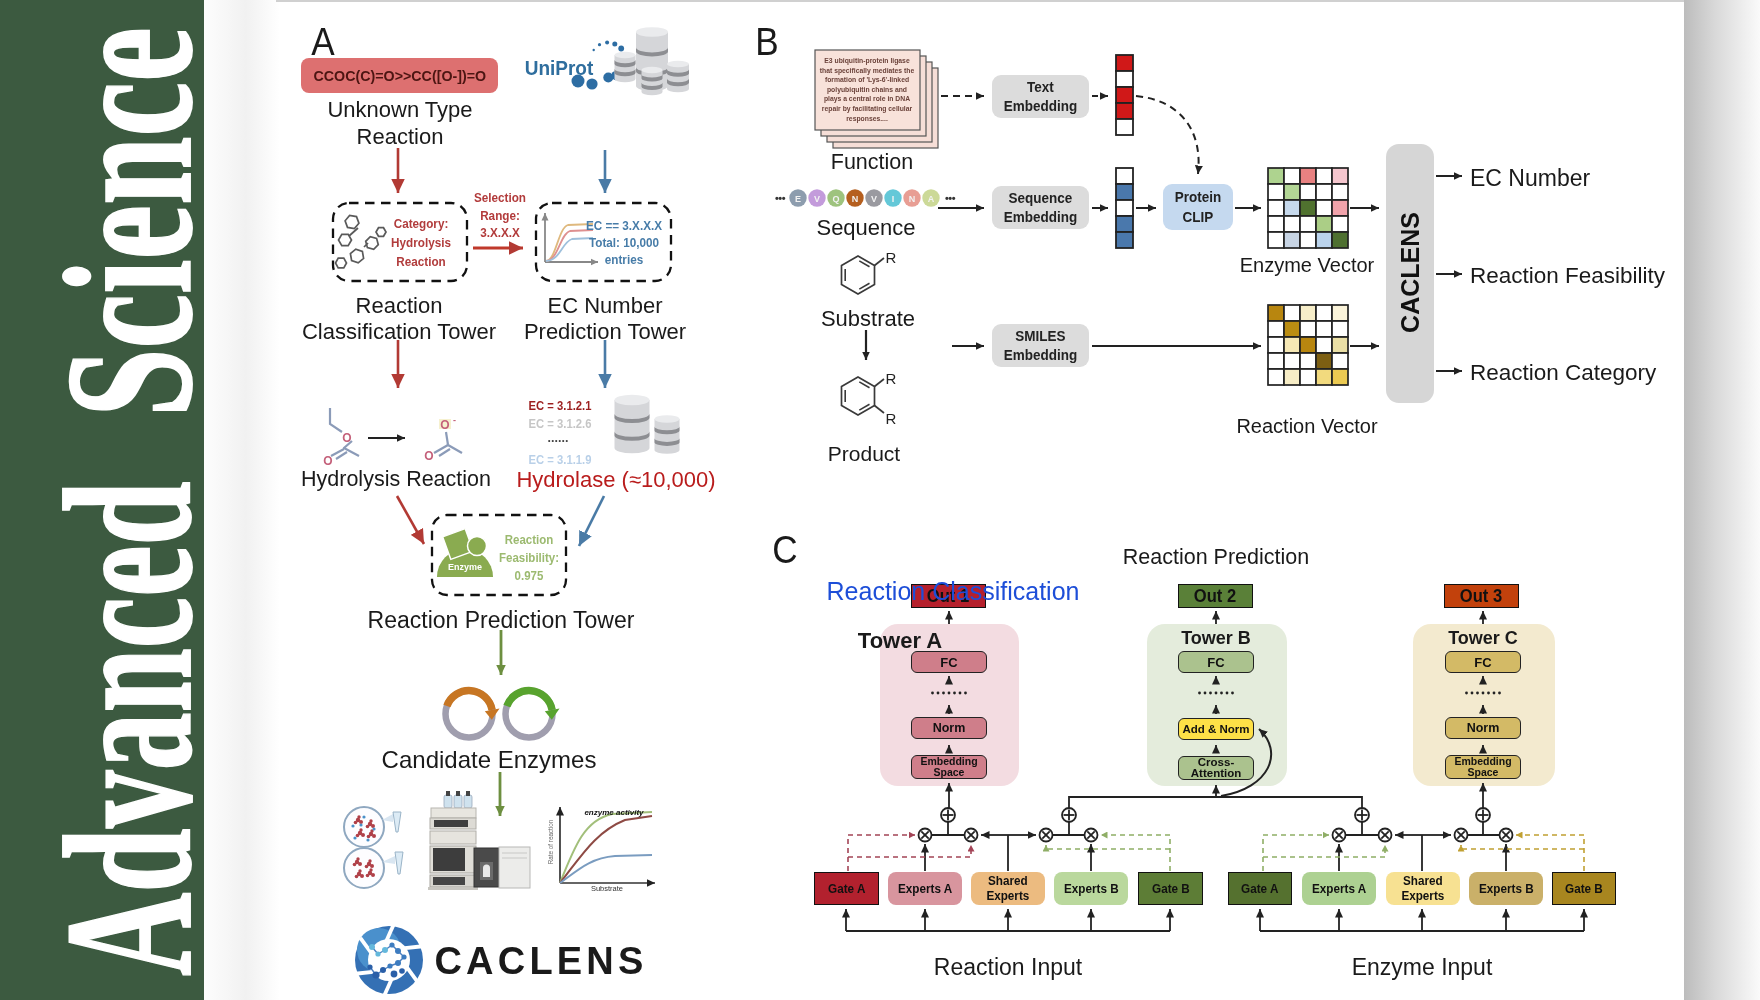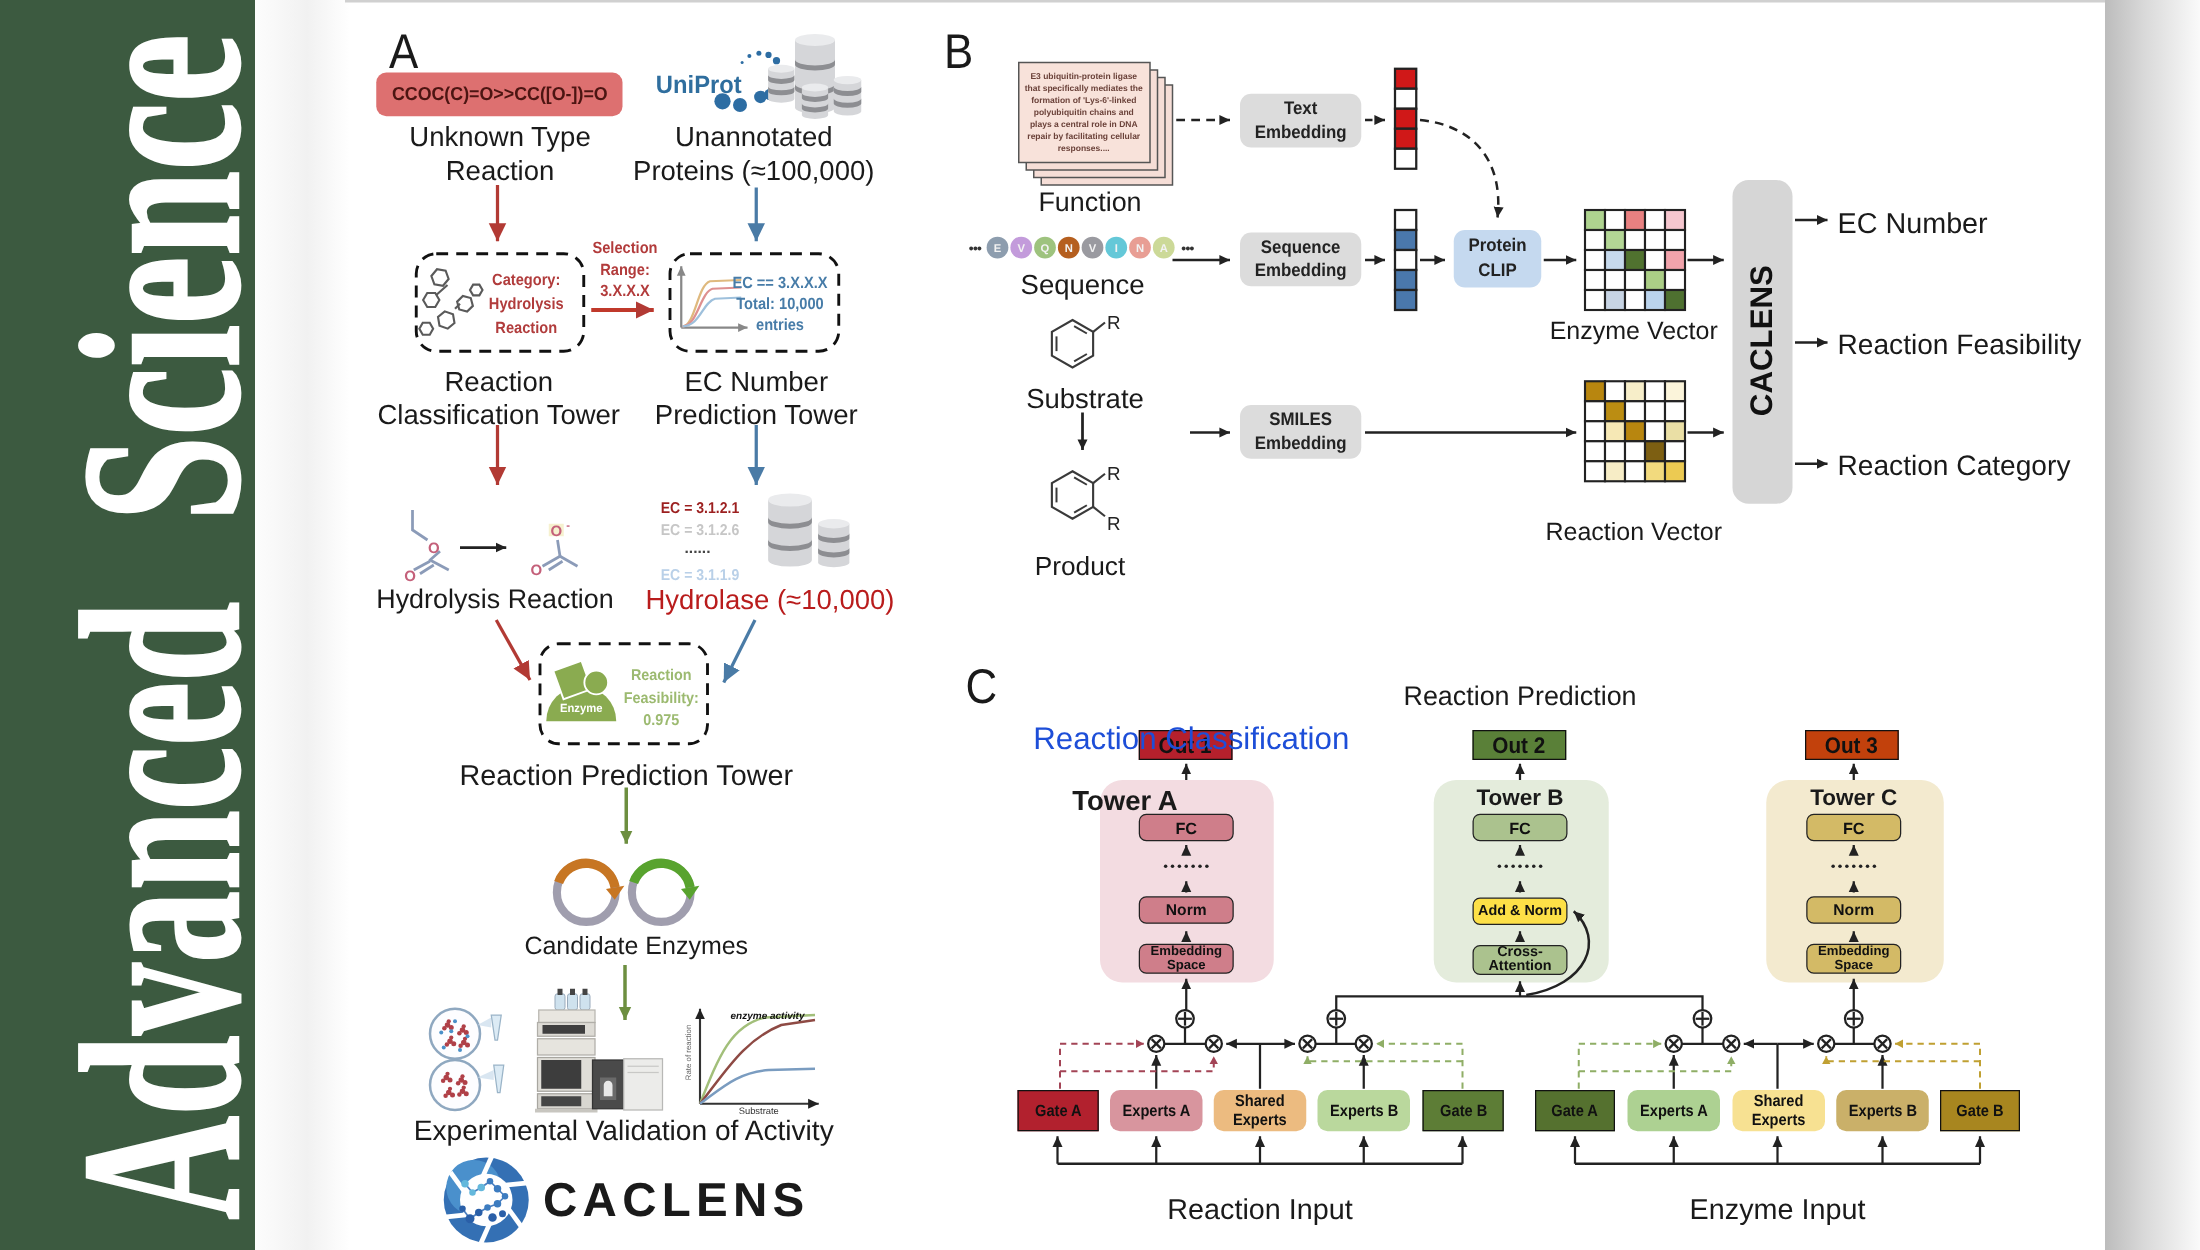--- a/index.html
+++ b/index.html
@@ -548,36 +548,34 @@
         <line x1="1502.3" y1="831.3" x2="1509.7" y2="838.7"></line>
         <line x1="1502.3" y1="838.7" x2="1509.7" y2="831.3"></line>
       </g>
 </svg>
 <div class="t" style="left:293px;top:20px;width:60px;font-size:39px;color:#1a1a1a;text-align:center;transform:scaleX(0.9);transform-origin:center;z-index:4;">A</div>
     <div class="bt" style="left:301px;top:58px;width:197px;height:35px;background:#dd7070;font-size:15px;color:#4c1512;border-radius:8px;font-weight:bold;z-index:3;">
       <span style="transform:scaleX(0.95);">CCOC(C)=O&gt;&gt;CC([O-])=O</span>
     </div>
     <div class="t" style="left:200px;top:96px;width:400px;font-size:22px;color:#1a1a1a;text-align:center;line-height:27px;z-index:4;">Unknown Type<br>Reaction</div>
     <div class="t" style="left:499px;top:57px;width:120px;font-size:20px;color:#2f6e9e;text-align:center;font-weight:bold;transform:scaleX(0.95);transform-origin:center;z-index:4;">UniProt</div>
-    <div class="t" style="left:473px;top:96px;width:260px;font-size:22px;color:#1a1a1a;text-align:center;line-height:27px;z-index:4;">Unannotated<br>Proteins (≈100,000)</div>
     <div class="t" style="left:445px;top:189px;width:110px;font-size:13px;color:#b23b3b;text-align:center;line-height:17.5px;font-weight:bold;transform:scaleX(0.9);transform-origin:center;z-index:4;">Selection<br>Range:<br>3.X.X.X</div>
     <div class="t" style="left:366px;top:214px;width:110px;font-size:13px;color:#b13c3c;text-align:center;line-height:19px;font-weight:bold;transform:scaleX(0.9);transform-origin:center;z-index:4;">Category:<br>Hydrolysis<br>Reaction</div>
     <div class="t" style="left:559px;top:217px;width:130px;font-size:13px;color:#477ca8;text-align:center;line-height:17px;font-weight:bold;transform:scaleX(0.9);transform-origin:center;z-index:4;">EC == 3.X.X.X<br>Total: 10,000<br>entries</div>
     <div class="t" style="left:269px;top:293px;width:260px;font-size:22px;color:#1a1a1a;text-align:center;line-height:26px;z-index:4;">Reaction<br>Classification Tower</div>
     <div class="t" style="left:475px;top:293px;width:260px;font-size:22px;color:#1a1a1a;text-align:center;line-height:26px;z-index:4;">EC Number<br>Prediction Tower</div>
     <div class="t" style="left:500px;top:399px;width:120px;font-size:12.5px;color:#9c1f1f;text-align:center;font-weight:bold;transform:scaleX(0.9);transform-origin:center;z-index:4;">EC = 3.1.2.1</div>
     <div class="t" style="left:500px;top:417px;width:120px;font-size:12.5px;color:#c6c6c6;text-align:center;font-weight:bold;transform:scaleX(0.9);transform-origin:center;z-index:4;">EC = 3.1.2.6</div>
     <div class="t" style="left:498px;top:431px;width:120px;font-size:12.5px;color:#444;text-align:center;font-weight:bold;z-index:4;">......</div>
     <div class="t" style="left:500px;top:453px;width:120px;font-size:12.5px;color:#b9d0e8;text-align:center;font-weight:bold;transform:scaleX(0.9);transform-origin:center;z-index:4;">EC = 3.1.1.9</div>
     <div class="t" style="left:266px;top:467px;width:260px;font-size:21.5px;color:#1a1a1a;text-align:center;z-index:4;">Hydrolysis Reaction</div>
     <div class="t" style="left:476px;top:467px;width:280px;font-size:22px;color:#b91c1c;text-align:center;z-index:4;">Hydrolase (≈10,000)</div>
     <div class="t" style="left:474px;top:531px;width:110px;font-size:12.5px;color:#9cba70;text-align:center;line-height:18px;font-weight:bold;transform:scaleX(0.92);transform-origin:center;z-index:4;">Reaction<br>Feasibility:<br>0.975</div>
     <div class="t" style="left:341px;top:607px;width:320px;font-size:23px;color:#1a1a1a;text-align:center;z-index:4;">Reaction Prediction Tower</div>
-    <div class="t" style="left:369px;top:746px;width:280px;font-size:20px;color:#1a1a1a;text-align:center;z-index:4;">Candidate Enzymes</div>
-    <div class="t" style="left:289px;top:892px;width:420px;font-size:22.5px;color:#1a1a1a;text-align:center;z-index:4;">Experimental Validation of Activity</div>
+    <div class="t" style="left:349px;top:746px;width:280px;font-size:24px;color:#1a1a1a;text-align:center;z-index:4;">Candidate Enzymes</div>
     <div class="t" style="left:411px;top:940px;width:260px;font-size:38px;color:#1a1a1a;text-align:center;font-weight:bold;letter-spacing:4.2px;z-index:4;">CACLENS</div>
     <div class="t" style="left:737px;top:20px;width:60px;font-size:39px;color:#1a1a1a;text-align:center;transform:scaleX(0.9);transform-origin:center;z-index:4;">B</div>
     <div class="t" style="left:772px;top:150px;width:200px;font-size:21.5px;color:#1a1a1a;text-align:center;z-index:4;">Function</div>
     <div class="t" style="left:766px;top:215px;width:200px;font-size:22px;color:#1a1a1a;text-align:center;z-index:4;">Sequence</div>
     <div class="t" style="left:768px;top:306px;width:200px;font-size:22px;color:#1a1a1a;text-align:center;z-index:4;">Substrate</div>
     <div class="t" style="left:764px;top:442px;width:200px;font-size:21px;color:#1a1a1a;text-align:center;z-index:4;">Product</div>
     <div class="bt" style="left:992px;top:75px;width:97px;height:43px;background:#dcdcdc;font-size:14.5px;color:#222;border-radius:9px;line-height:19px;font-weight:bold;z-index:3;">
       <span style="transform:scaleX(0.93);">Text<br>Embedding</span>
     </div>
     <div class="bt" style="left:992px;top:186px;width:97px;height:43px;background:#dcdcdc;font-size:14.5px;color:#222;border-radius:9px;line-height:19px;font-weight:bold;z-index:3;">

